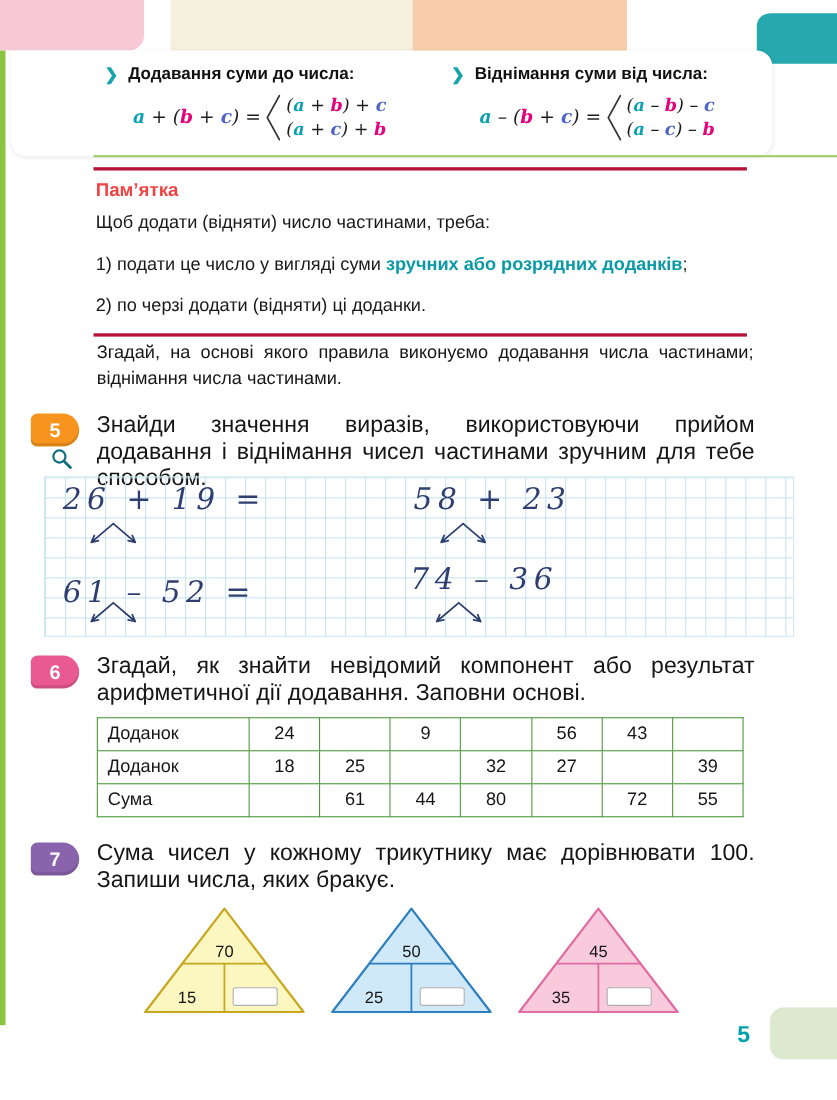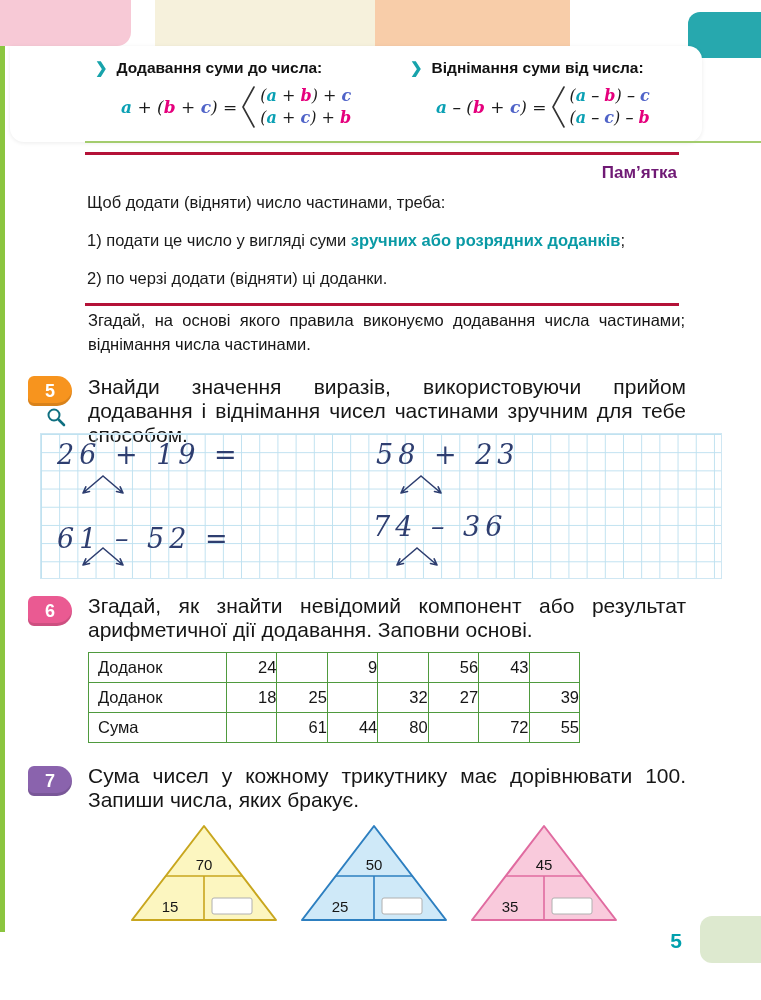--- a/index.html
+++ b/index.html
@@ -26,21 +26,21 @@
   .chev{color:#17a3ab;font-size:15px;font-weight:bold}
   .ftitle{font-weight:bold;font-size:15.5px;color:#111}
   .fbody{display:flex;align-items:center;margin:7px 0 0 26px;
          font-family:"DejaVu Serif",serif;font-style:italic;font-size:17px;color:#1c1c1c}
   .opts{margin-left:5px;font-size:16px;line-height:22px;white-space:nowrap}
   .brace{margin-left:4px}
 
   
   .memo{position:absolute;left:85px;top:152px;width:594px;border-top:3px solid #b41238;
         border-bottom:3px solid #b41238;padding:8px 2px 13px}
-  .memo-title{text-align:right;color:#701a75;font-size:17px;font-weight:bold}
+  .memo-title{text-align:left;color:#ef4444;font-size:17px;font-weight:bold}
   .memo-sub{text-align:center;color:#e5007d;font-size:16px;font-weight:bold;margin-top:3px}
   .memo p{font-size:16.5px;line-height:23px;margin-top:15px;color:#1a1a1a}
   .memo p.first{margin-top:8px}
 
   .recall{position:absolute;left:88px;top:308px;width:597px;font-size:16.5px;line-height:24px;text-align:justify}
 
   
   .badge{position:absolute;left:28px;width:44px;height:30px;border-radius:6px 15px 15px 6px;
          display:flex;align-items:center;justify-content:center;color:#fff;font-weight:bold;font-size:18px;
          box-shadow:inset 0 -3px 0 rgba(0,0,0,.12)}
@@ -57,22 +57,22 @@
         background-image:linear-gradient(to right,#bfe1f0 1px,transparent 1px),
                          linear-gradient(to bottom,#bfe1f0 1px,transparent 1px);
         background-size:18.2px 18.2px}
   .hw{position:absolute;font-family:"DejaVu Serif",serif;font-style:italic;font-size:27px;
       color:#2e3e70;letter-spacing:5px;white-space:nowrap}
   .hw1{left:16px;top:5px}.hw2{left:335px;top:5px}.hw3{left:16px;top:89px}.hw4{left:332px;top:77px}
   .varr{position:absolute;width:56px;height:26px}
   .va1{left:34px;top:40px}.va2{left:352px;top:40px}.va3{left:34px;top:112px}.va4{left:348px;top:112px}
 
   
-  .add-table{position:absolute;left:88px;top:652px;width:492px;border-collapse:collapse;table-layout:fixed}
-  .add-table td{border:1.5px solid #4f9a3e;height:30px;font-size:16.5px;text-align:right;padding:0;color:#161616}
+  .add-table{position:absolute;left:88px;top:652px;width:588px;border-collapse:collapse;table-layout:fixed}
+  .add-table td{border:1.5px solid #4f9a3e;height:30px;font-size:16.5px;text-align:center;padding:0;color:#161616}
   .add-table td.lbl{text-align:left;padding-left:9px;width:138px}
 
   
   .tri{position:absolute;top:822px;width:152px;height:102px}
   .tri-1{left:128px}.tri-2{left:298px}.tri-3{left:468px}
 
   .page-number{position:absolute;right:79px;top:929px;color:#00a0ad;font-size:21px;font-weight:bold}
 </style>
 </head>
 <body>

